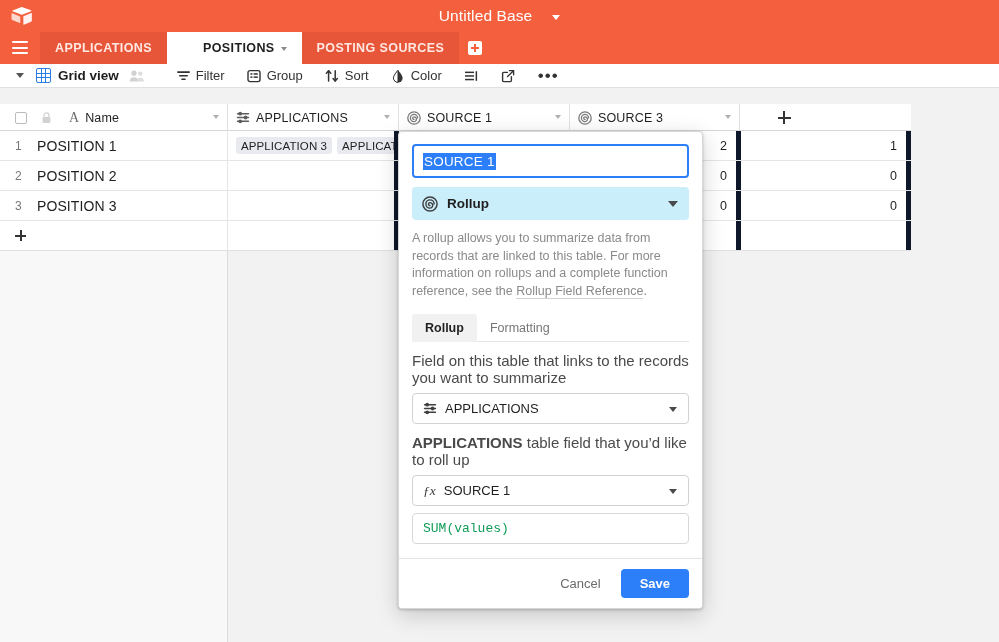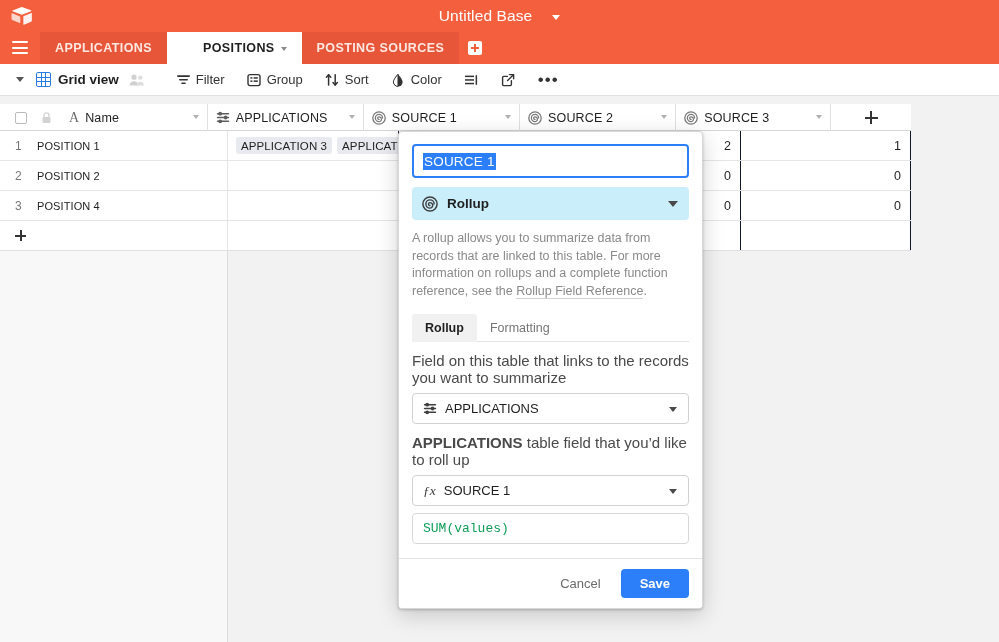--- a/index.html
+++ b/index.html
@@ -66,21 +66,21 @@
     position: relative;
   }
   .tab-add .plus-box::before, .tab-add .plus-box::after {
     content: ""; position: absolute; background: #f4603e;
   }
   .tab-add .plus-box::before { left: 3px; top: 6px; width: 8px; height: 2px; }
   .tab-add .plus-box::after  { left: 6px; top: 3px; width: 2px; height: 8px; }
 
   
   .toolbar {
-    position: absolute; left: 0; top: 64px; width: 999px; height: 32px;
+    position: absolute; left: 0; top: 64px; width: 999px; height: 24px;
     background: #ffffff; border-bottom: 1px solid #e0e0e0;
     display: flex; align-items: center;
   }
   .tb-caret {
     width: 0; height: 0; border-left: 4px solid transparent;
     border-right: 4px solid transparent; border-top: 5px solid #555;
     margin-left: 16px; margin-right: 12px; cursor: pointer;
   }
   .tb-grid-icon {
     width: 15px; height: 15px; border: 1.6px solid #2a7de1; border-radius: 2px;
@@ -153,27 +153,27 @@
   .hdr-add .plus::before { content:""; position:absolute; left:0; top:5.5px; width:13px; height:2px; background:#333; }
   .hdr-add .plus::after  { content:""; position:absolute; left:5.5px; top:0; width:2px; height:13px; background:#333; }
 
   .data-row {
     position: absolute; left: 0; width: 911px; height: 30px;
     background: #ffffff; border-bottom: 1px solid #e5e5e5;
     display: flex; align-items: stretch;
   }
   .cell {
     height: 29px; display: flex; align-items: center;
-    border-right: 1px solid #0f172a; padding: 0 8px;
+    border-right: 5px solid #0f172a; padding: 0 8px;
     font-size: 12.5px; color: #1f1f1f; overflow: hidden;
   }
   .cell-num { justify-content: flex-end; padding-right: 9px; }
   .cell-gutter { width: 228px; border-right: 1px solid #e5e5e5; display: flex; align-items: center; }
   .row-index { width: 22px; margin-left: 7px; font-size: 12px; color: #777; flex: none; }
-  .row-name { font-size: 11px; color: #1f1f1f; font-weight: 400; letter-spacing: .1px; }
+  .row-name { font-size: 14px; color: #1f1f1f; font-weight: 400; letter-spacing: .1px; }
   .chip {
     display: inline-flex; align-items: center; height: 17px;
     background: #e8eaf0; border-radius: 3px; padding: 0 5px;
     font-size: 11.5px; color: #1f1f1f; margin-right: 5px; white-space: nowrap;
     letter-spacing: .1px; flex: none;
   }
   .add-row {
     position: absolute; left: 0; width: 911px; height: 30px;
     background: #ffffff; border-bottom: 1px solid #e0e0e0;
     display: flex; align-items: stretch;
@@ -424,30 +424,20 @@
       <span>
         <svg width="14" height="14" viewBox="0 0 14 14">
           <circle cx="7" cy="7" r="6.2" stroke="#7a7a7a" stroke-width="1.3" fill="none"></circle>
           <path d="M10.6 7a3.6 3.6 0 1 0 -3.6 3.6 a2.4 2.4 0 1 0 0 -4.8 a1.3 1.3 0 1 0 0 2.6" stroke="#7a7a7a" stroke-width="1.25" fill="none" stroke-linecap="round"></path>
         </svg>
       </span>
       <span class="hdr-label">SOURCE 1</span>
       <span class="hdr-caret"></span>
     </div>
 
-    <div class="hdr-cell" style="width:171px;">
-      <span>
-        <svg width="14" height="14" viewBox="0 0 14 14">
-          <circle cx="7" cy="7" r="6.2" stroke="#7a7a7a" stroke-width="1.3" fill="none"></circle>
-          <path d="M10.6 7a3.6 3.6 0 1 0 -3.6 3.6 a2.4 2.4 0 1 0 0 -4.8 a1.3 1.3 0 1 0 0 2.6" stroke="#7a7a7a" stroke-width="1.25" fill="none" stroke-linecap="round"></path>
-        </svg>
-      </span>
-      <span class="hdr-label">SOURCE 2</span>
-      <span class="hdr-caret"></span>
-    </div>
 
     <div class="hdr-cell" style="width:170px;">
       <span>
         <svg width="14" height="14" viewBox="0 0 14 14">
           <circle cx="7" cy="7" r="6.2" stroke="#7a7a7a" stroke-width="1.3" fill="none"></circle>
           <path d="M10.6 7a3.6 3.6 0 1 0 -3.6 3.6 a2.4 2.4 0 1 0 0 -4.8 a1.3 1.3 0 1 0 0 2.6" stroke="#7a7a7a" stroke-width="1.25" fill="none" stroke-linecap="round"></path>
         </svg>
       </span>
       <span class="hdr-label">SOURCE 3</span>
       <span class="hdr-caret"></span>
@@ -491,21 +481,21 @@
       <span>0</span>
     </div>
     <div class="cell cell-num" style="width:170px;">
       <span>0</span>
     </div>
   </div>
 
   <div class="data-row" style="top:87px;">
     <div class="cell cell-gutter">
       <span class="row-index">3</span>
-      <span class="row-name">POSITION 4</span>
+      <span class="row-name">POSITION 3</span>
     </div>
     <div class="cell" style="width:171px;"></div>
     <div class="cell cell-num" style="width:171px;">
       <span></span>
     </div>
     <div class="cell cell-num" style="width:171px;">
       <span>0</span>
     </div>
     <div class="cell cell-num" style="width:170px;">
       <span>0</span>

